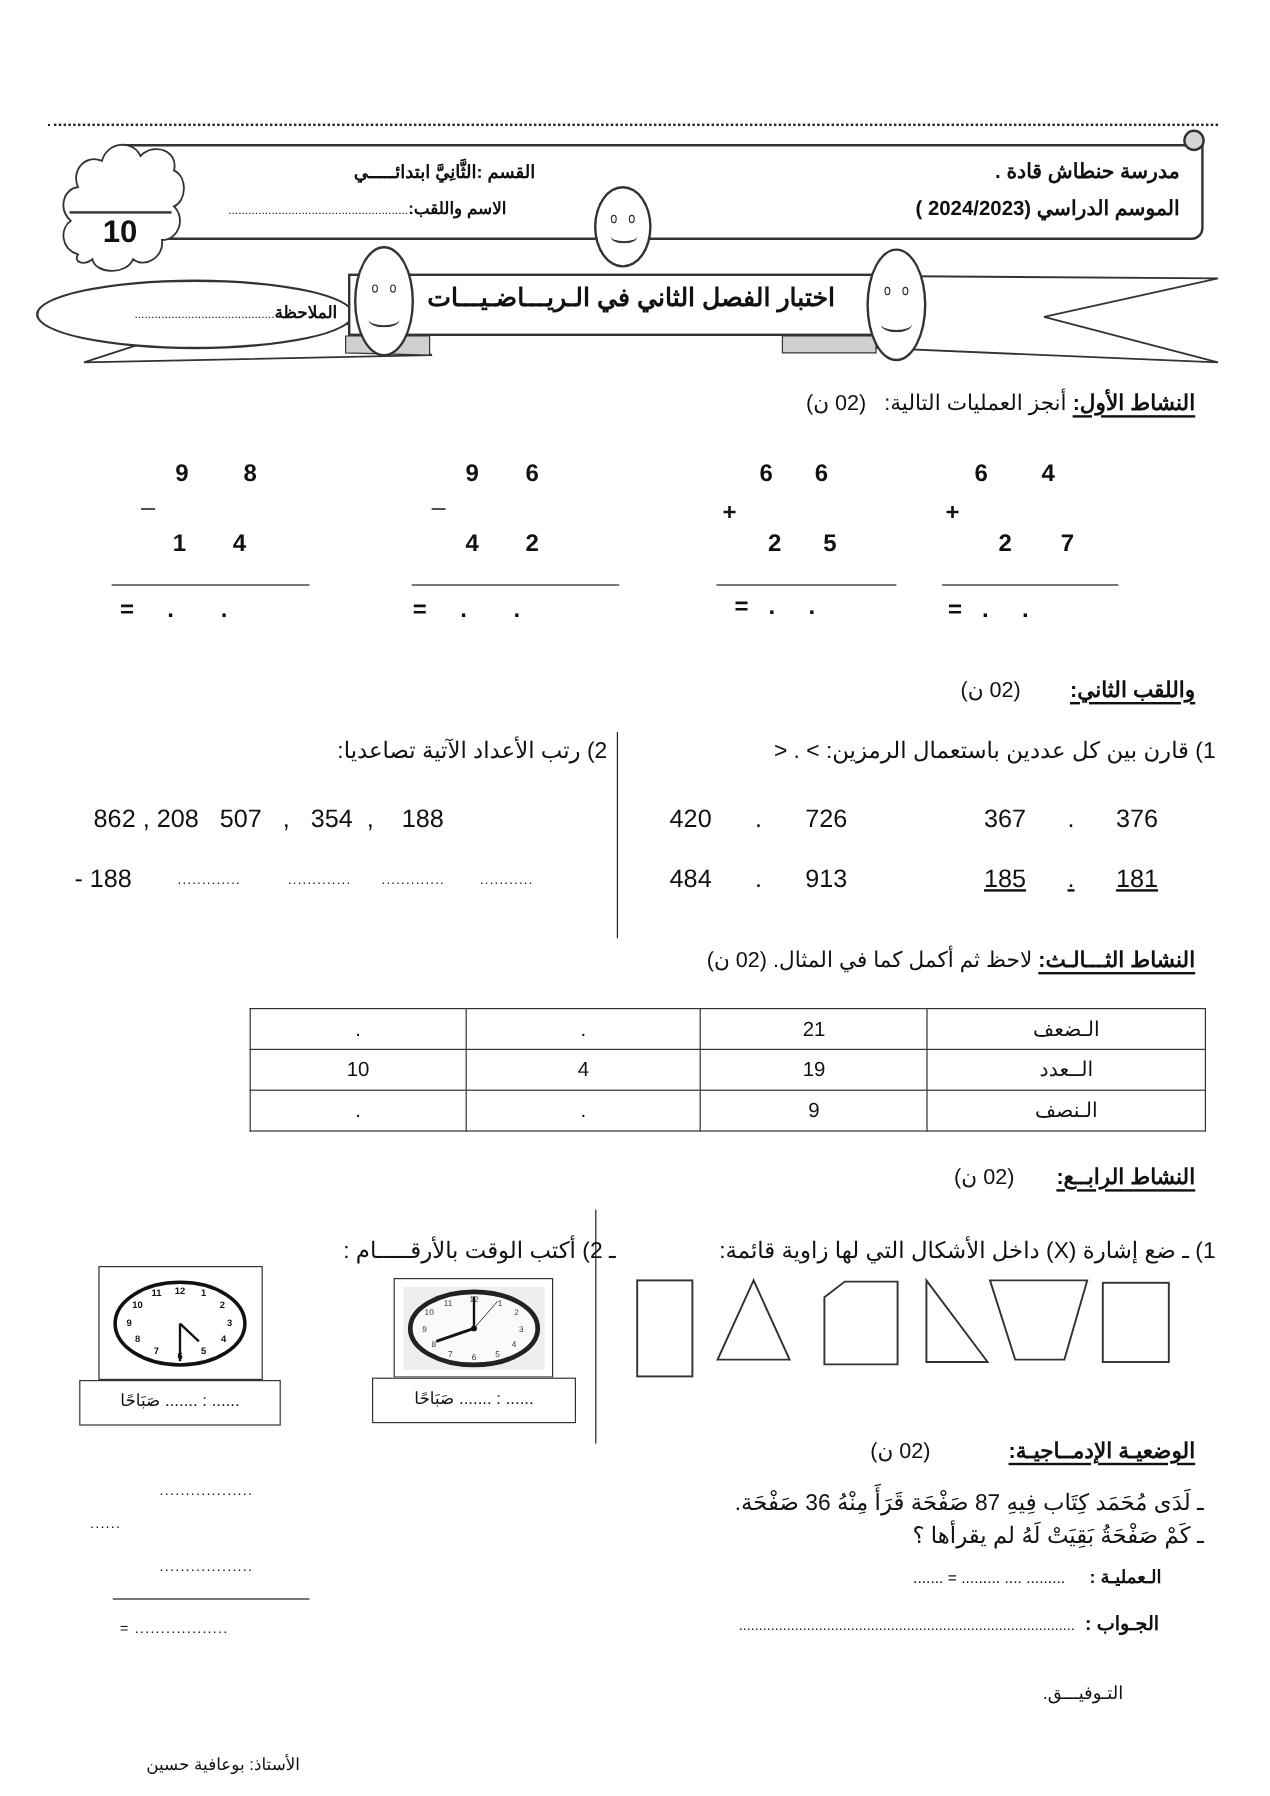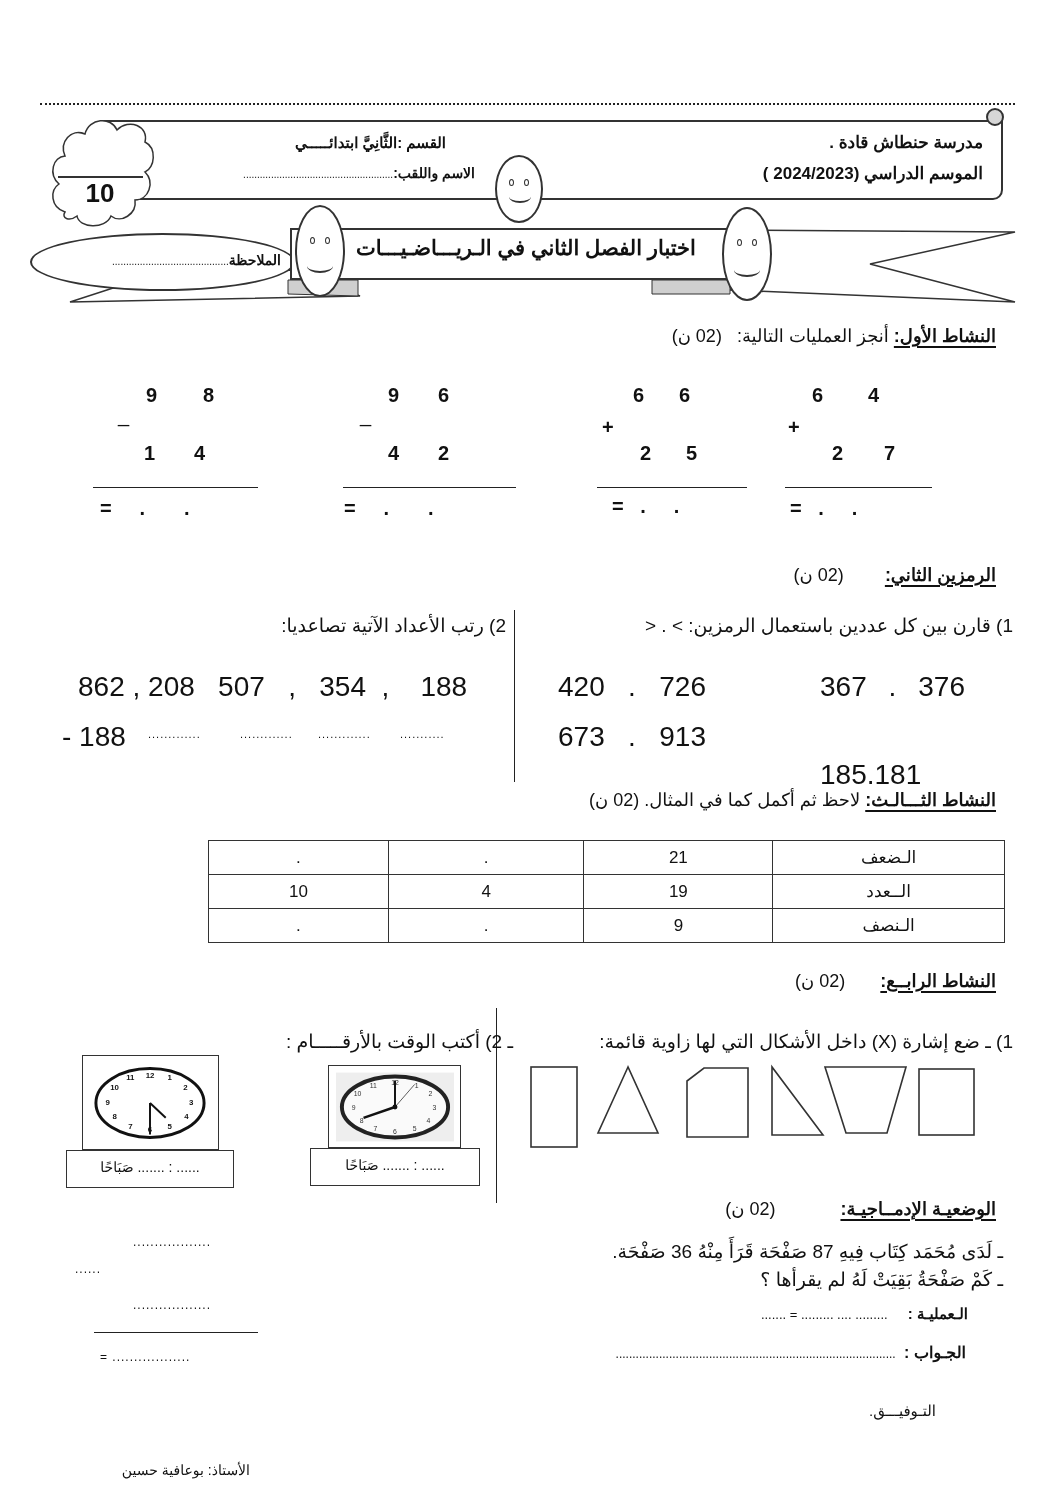--- a/index.html
+++ b/index.html
@@ -16,21 +16,21 @@
   .score-line { position: absolute; left: 58px; top: 176px; width: 85px; border-top: 2px solid #333; }
   .score { position: absolute; left: 70px; top: 178px; width: 60px; text-align: center; font-size: 26px; font-weight: bold; font-family: "Liberation Sans", sans-serif; }
   .note-oval { position: absolute; left: 30px; top: 233px; width: 265px; height: 58px; border: 2px solid #333; border-radius: 50%; background: #fff; }
   .banner { position: absolute; left: 290px; top: 228px; width: 450px; height: 52px; border: 2px solid #333; background: #fff; }
   .face { position: absolute; border: 2px solid #333; border-radius: 50%; background: #fff; }
   .face .eye { position: absolute; width: 5px; height: 7px; border: 1.5px solid #333; border-radius: 50%; }
   .face .mouth { position: absolute; border-bottom: 2px solid #333; border-radius: 0 0 50% 50%; }
   .h-text { font-family: "Liberation Sans", sans-serif; font-size: 16px; }
   .sec-title { font-family: "Liberation Sans", sans-serif; font-size: 18px; }
   .num { font-family: "Liberation Sans", sans-serif; font-size: 20px; font-weight: bold; }
-  .num2 { font-family: "Liberation Sans", sans-serif; font-size: 28px; }
+  .num2 { font-family: "Liberation Sans", sans-serif; font-size: 21px; }
   .hline { position: absolute; border-top: 1.5px solid #222; }
   .vline { position: absolute; border-left: 1.5px solid #222; }
   table.tbl { position: absolute; left: 208px; top: 840px; width: 797px; border-collapse: collapse; font-family: "Liberation Sans", sans-serif; font-size: 17px; }
   table.tbl td { border: 1.5px solid #333; height: 34px; text-align: center; }
   .clock-frame { position: absolute; border: 1.5px solid #333; background: #fff; }
   .time-box { position: absolute; border: 1.5px solid #333; background: #fff; font-family: "Liberation Sans", sans-serif; font-size: 14px; text-align: center; line-height: 32px; direction: rtl; }
   .dots { font-family: "Liberation Sans", sans-serif; font-size: 14px; letter-spacing: 1px; }
 </style>
 </head>
 <body>
@@ -41,21 +41,21 @@
 
 <div class="abs rtl bold h-text" style="right:75px; top:132px; font-size:17px;">مدرسة حنطاش قادة .</div>
 <div class="abs rtl bold h-text" style="right:75px; top:163px; font-size:17px;">
   <span>الموسم الدراسي</span>
   <span>(2024/2023 )</span>
 </div>
 
 <div class="abs rtl bold h-text" style="right:612px; top:134px; font-size:15px;">
   <span>القسم :</span><span>الثَّانِيَّ ابتدائـــــي</span>
 </div>
-<div class="abs rtl h-text" style="right:583px; top:165px; font-size:14px;">
+<div class="abs rtl h-text" style="right:636px; top:165px; font-size:14px;">
   <span class="bold">الاسم واللقب:</span><span class="dots" style="font-size:10px;">......................................................</span>
 </div>
 
 <svg class="cloud" viewBox="0 0 112 120">
   <path d="M20,100 C5,95 5,78 14,72 C3,62 8,45 20,44 C14,30 26,16 40,22 C44,6 66,4 72,18 C84,6 104,14 100,30 C112,36 110,56 100,60 C110,70 104,88 90,88 C92,102 76,112 66,104 C60,118 34,116 32,104 C24,110 16,106 20,100 Z" fill="#fff" stroke="#333" stroke-width="1.5"></path>
 </svg>
 <div class="score-line"></div>
 <div class="score">10</div>
 
 <svg class="abs" style="left:30px; top:228px; width:990px; height:80px;" viewBox="0 0 990 80">
@@ -129,43 +129,43 @@
   <div class="abs num" style="left:146px; top:384px;">9</div>
   <div class="abs num" style="left:203px; top:384px;">8</div>
   <div class="abs num" style="left:118px; top:404px; font-weight:normal;">_</div>
   <div class="abs num" style="left:144px; top:442px;">1</div>
   <div class="abs num" style="left:194px; top:442px;">4</div>
   <div class="hline" style="left:93px; top:487px; width:165px;"></div>
   <div class="abs num" style="left:100px; top:497px; white-space:pre;">=     .       .</div>
 </div>
 
 <div class="abs rtl sec-title" style="right:62px; top:564px;">
-  <span class="bold u">الرمزين الثاني:</span>
+  <span class="bold u">واللقب الثاني:</span>
   <span style="margin-right:36px;">(02 ن)</span>
 </div>
 <div class="vline" style="left:514px; top:610px; height:172px;"></div>
 
 <div class="abs rtl sec-title" style="right:45px; top:614px; font-size:19px;">1) قارن بين كل عددين باستعمال الرمزين: &gt; . &lt;</div>
 <div class="abs num2" style="left:820px; top:671px; width:145px; display:flex; justify-content:space-between;">
   <span>367</span>
     <span>.</span>
     <span>376</span>
 </div>
 <div class="abs num2" style="left:558px; top:671px; width:148px; display:flex; justify-content:space-between;">
   <span>420</span>
     <span>.</span>
     <span>726</span>
 </div>
-<div class="abs num2" style="left:820px; top:759px; width:145px; display:flex; ">
+<div class="abs num2" style="left:820px; top:721px; width:145px; display:flex; justify-content:space-between;text-decoration:underline;">
   <span>185</span>
     <span>.</span>
     <span>181</span>
 </div>
 <div class="abs num2" style="left:558px; top:721px; width:148px; display:flex; justify-content:space-between;">
-  <span>673</span>
+  <span>484</span>
     <span>.</span>
     <span>913</span>
 </div>
 
 <div class="abs rtl sec-title" style="right:552px; top:614px; font-size:19px;">2) رتب الأعداد الآتية تصاعديا:</div>
 <div class="abs num2" style="left:78px; top:671px; white-space:pre;">862 , 208   507   ,   354  ,    188</div>
 <div class="abs num2" style="left:62px; top:721px;">- 188</div>
 <div class="abs dots" style="left:148px; top:728px; font-size:11px;">.............</div>
 <div class="abs dots" style="left:240px; top:728px; font-size:11px;">.............</div>
 <div class="abs dots" style="left:318px; top:728px; font-size:11px;">.............</div>

